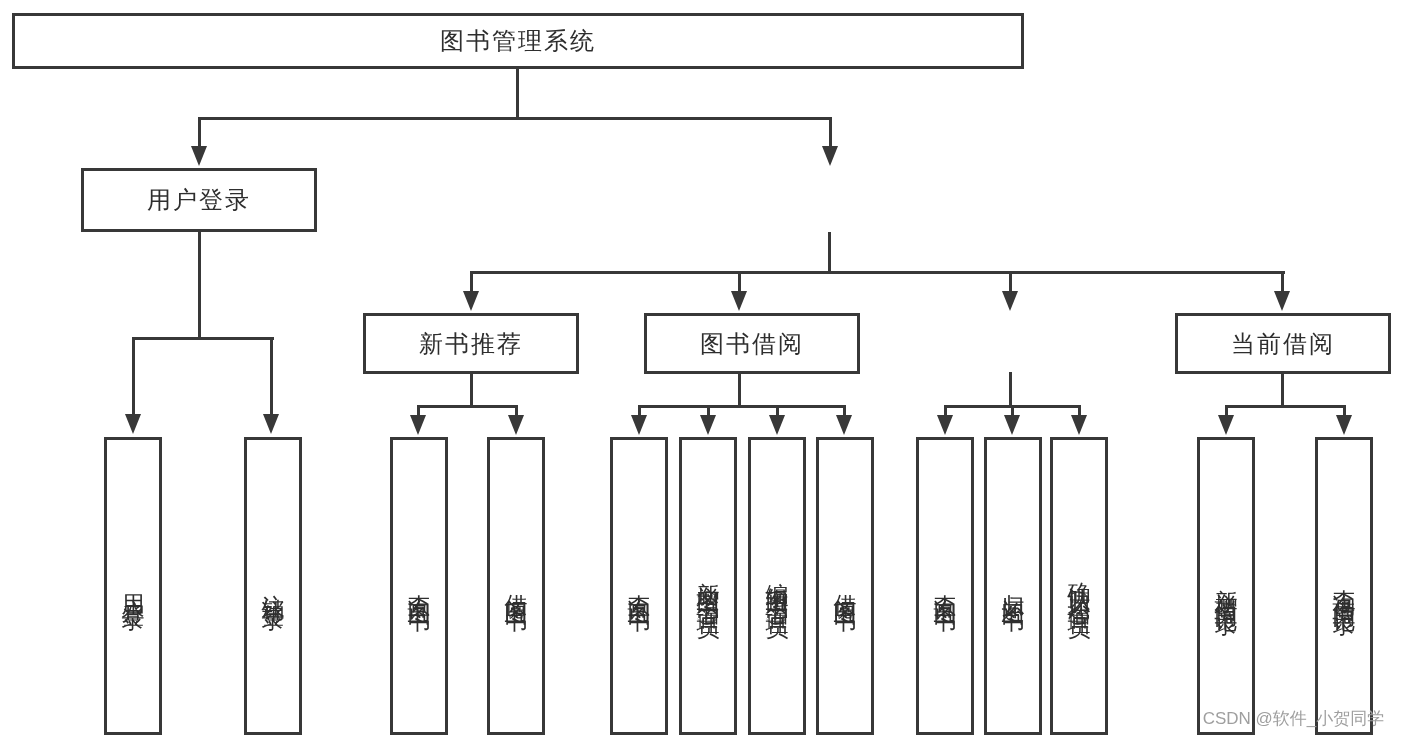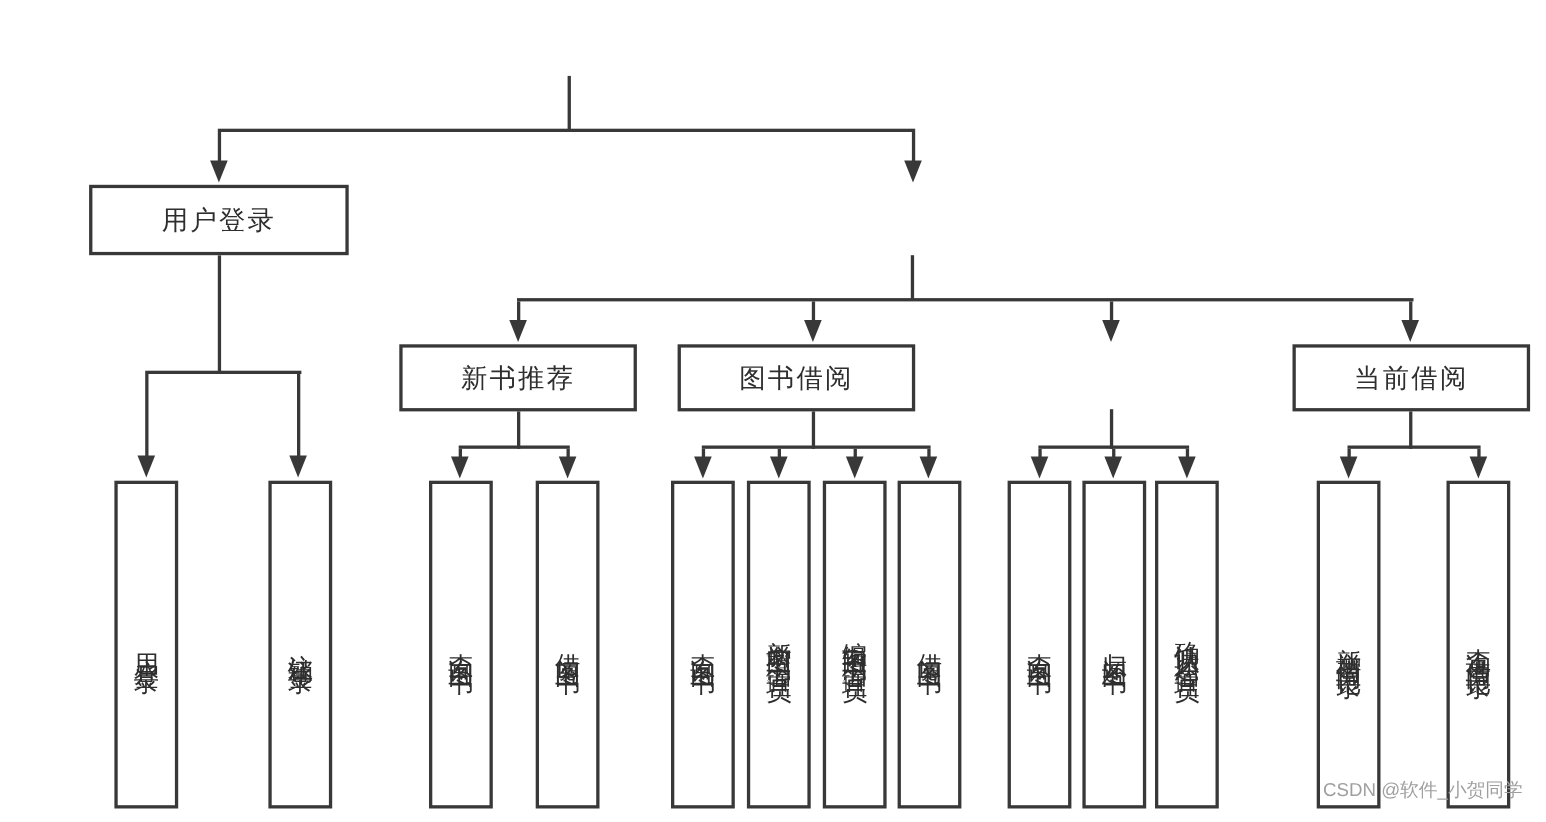--- a/index.html
+++ b/index.html
@@ -89,29 +89,32 @@
   <div class="ar" style="left:937px;top:415px"></div>
   <div class="vl" style="left:1011px;top:408px;height:10px"></div>
   <div class="ar" style="left:1004px;top:415px"></div>
   <div class="vl" style="left:1078px;top:408px;height:10px"></div>
   <div class="ar" style="left:1071px;top:415px"></div>
   <div class="vl" style="left:1225px;top:408px;height:10px"></div>
   <div class="ar" style="left:1218px;top:415px"></div>
   <div class="vl" style="left:1343px;top:408px;height:10px"></div>
   <div class="ar" style="left:1336px;top:415px"></div>
 
+  <div class="box root">
+    <span class="hlabel">图书管理系统</span>
+  </div>
 
   <div class="box l2a">
     <span class="hlabel">用户登录</span>
   </div>
 
   <div class="box l3" style="left:363px">
     <span class="hlabel">新书推荐</span>
   </div>
-  <div class="box l3" style="left:616px">
+  <div class="box l3" style="left:644px">
     <span class="hlabel">图书借阅</span>
   </div>
   <div class="box l3" style="left:1175px">
     <span class="hlabel">当前借阅</span>
   </div>
 
   <div class="box leaf" style="left:104px">
     <span class="vtext">用户登录</span>
   </div>
   <div class="box leaf" style="left:244px">

